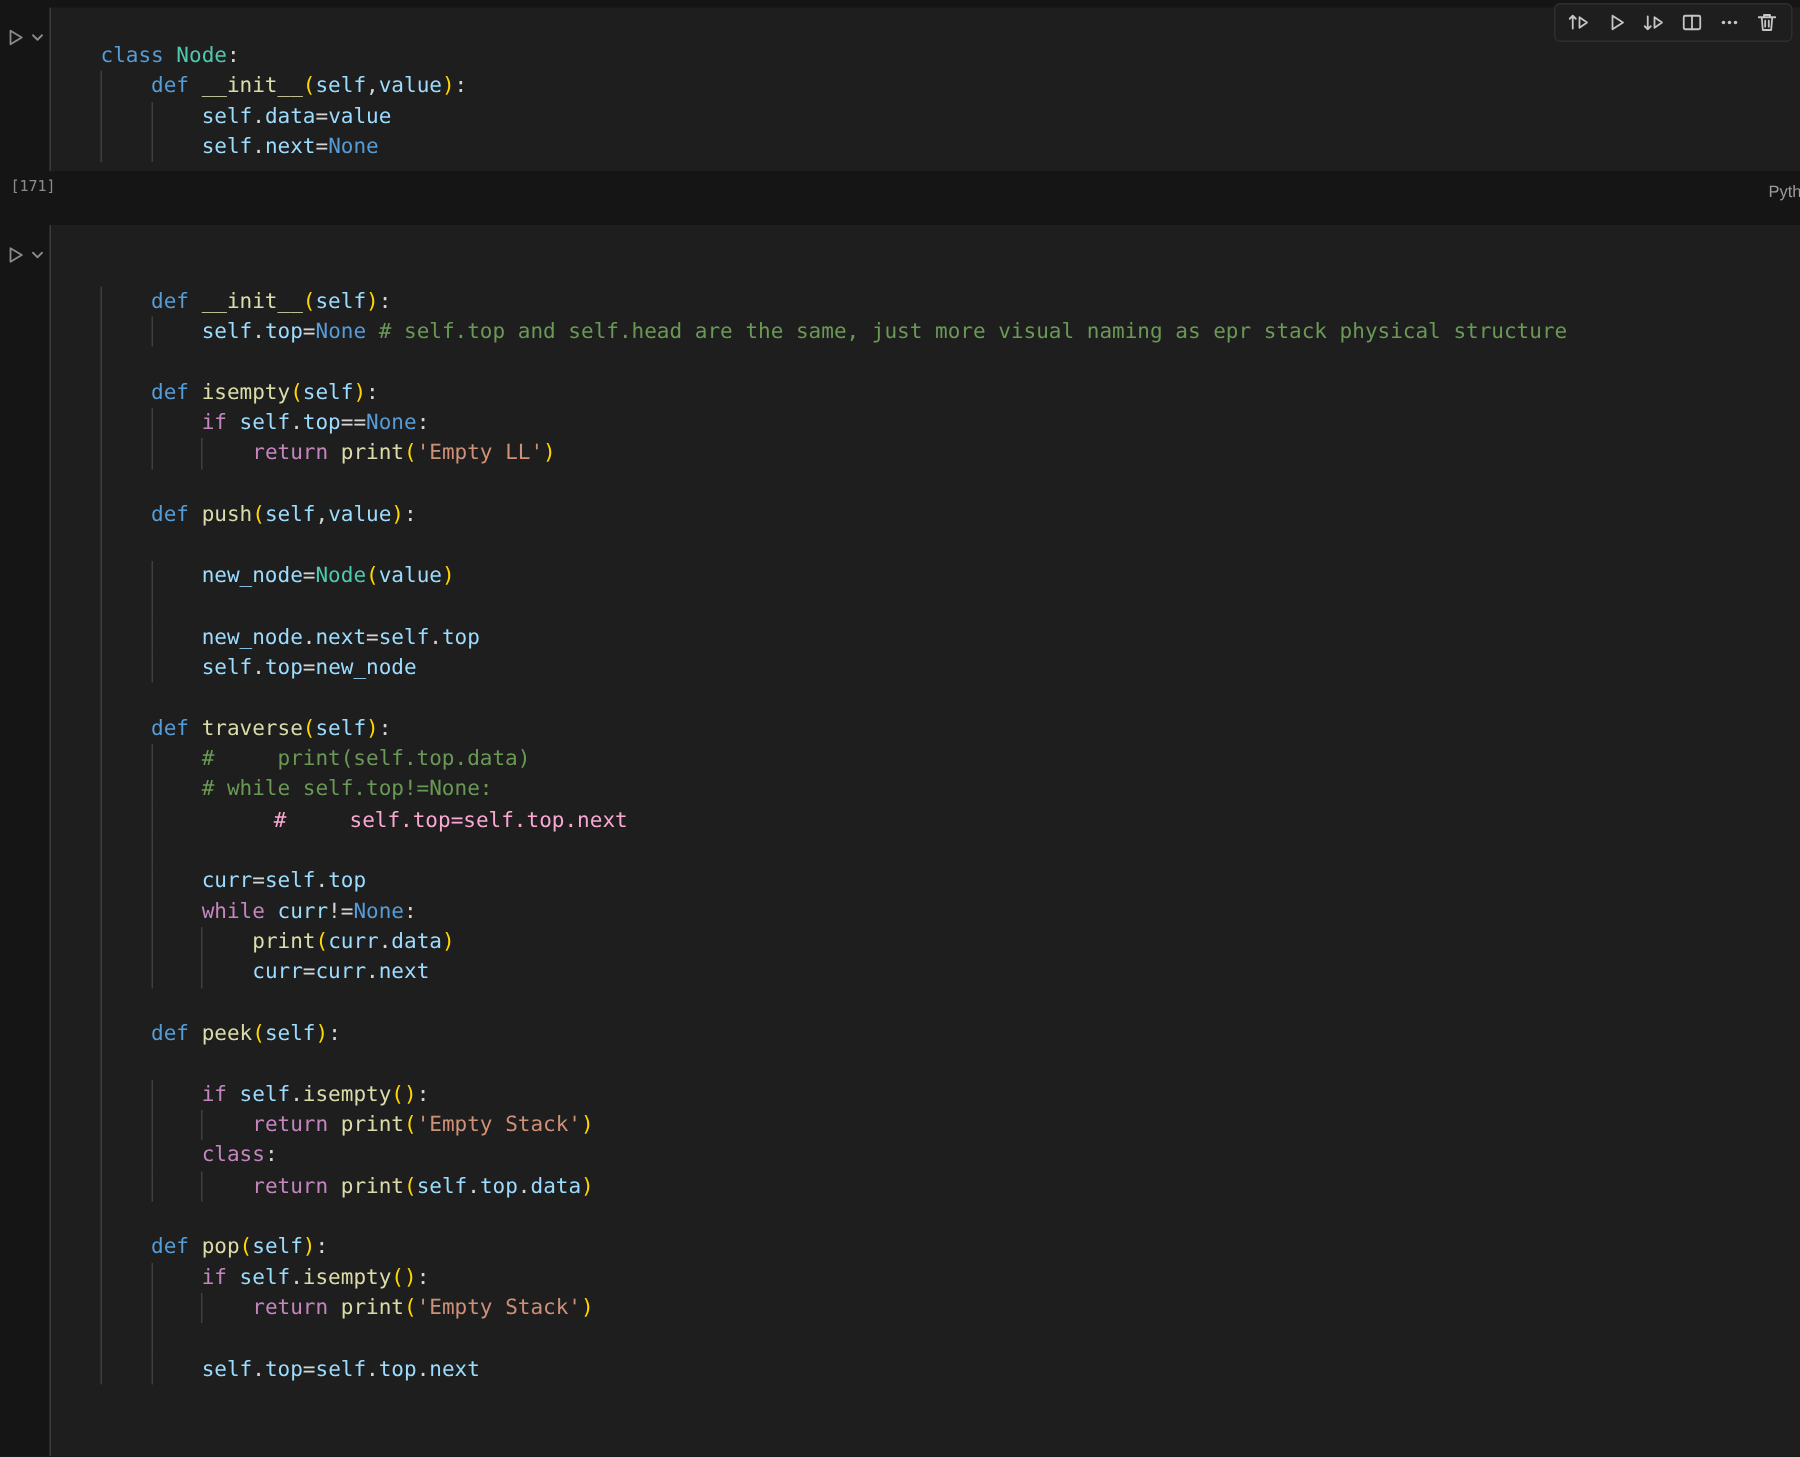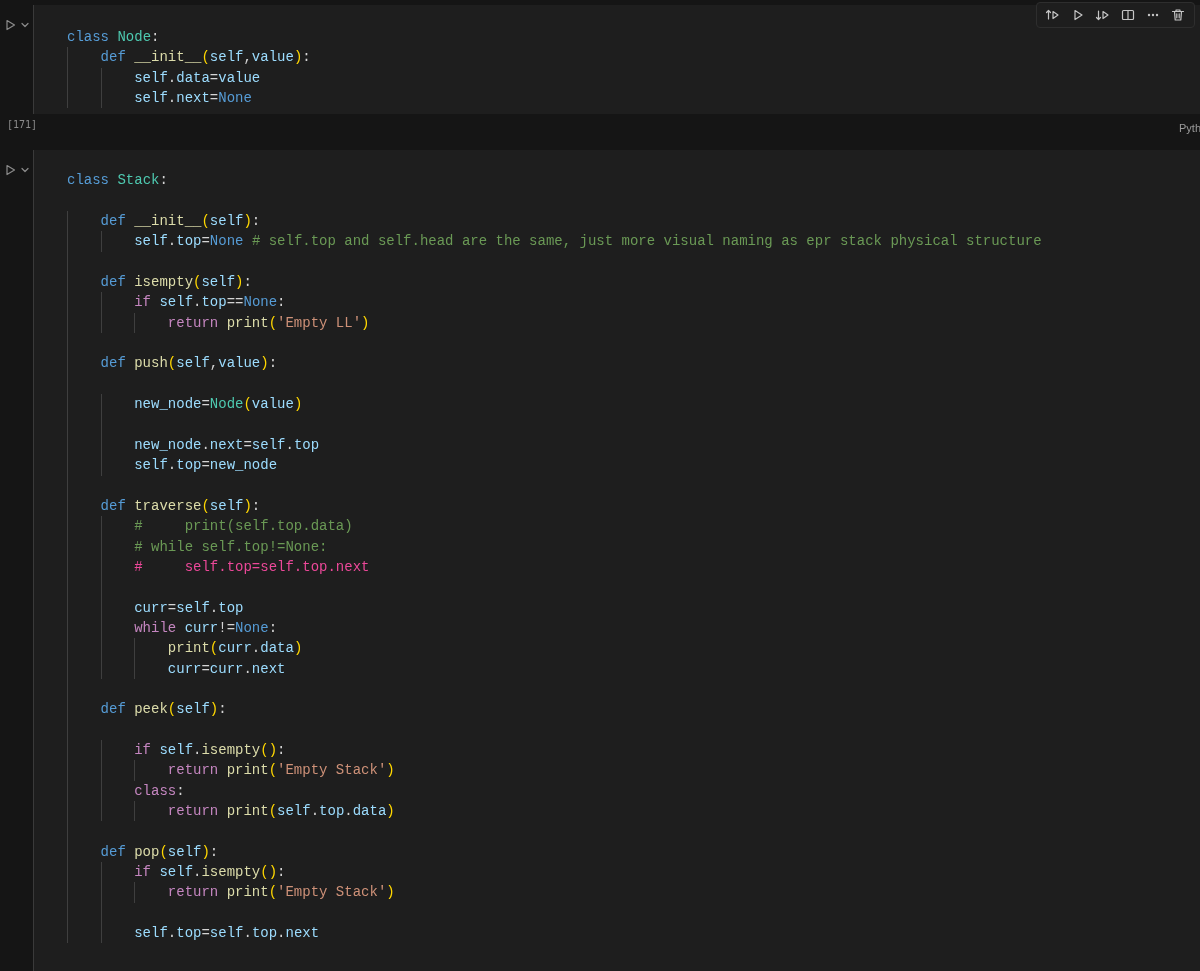--- a/index.html
+++ b/index.html
@@ -8,21 +8,21 @@
     background:var(--pagebg,#151515);
     font-family:"DejaVu Sans Mono", monospace;
   }
   .notebook { position:relative; width:1200px; height:971px; overflow:hidden; display:flex; flex-direction:column; }
   .spacer-top { height:5px; flex:none; }
   .cell-row { display:flex; flex:none; }
   .cell-row.grow { flex:1 1 auto; min-height:0; }
   .gutter { width:33px; flex:none; display:flex; gap:1px; padding:13px 0 0 3px; align-items:flex-start; }
   .run-btn, .collapse-btn { background:none; border:0; padding:0; width:14px; height:14px; display:flex; align-items:center; justify-content:center; cursor:pointer; }
   .cell { flex:1 1 auto; min-width:0; background:var(--cellbg,#1e1e1e); border-left:1px solid var(--cellborder,#3a3a3a); position:relative; }
-  .code { font-size:14px; color:#d4d4d4;font-family:Liberation Mono, monospace; }
+  .code { font-size:14px; color:#d4d4d4; }
   .code-a { padding:22px 0 6px 33px; }
   .code-b { padding:20px 0 0 33px; }
   .line { position:relative; height:20.35px; line-height:20.35px; white-space:pre; }
   .guide { position:absolute; top:0; bottom:0; width:1px; background:var(--guidecol,#3f3f3f); }
   .cell-footer { height:36px; position:relative; flex:none; }
   .exec-count { position:absolute; left:7px; top:5px; font-size:10px; color:#8b8b8b; letter-spacing:0; }
   .lang-label { position:absolute; left:1179px; top:8px; font-size:11px; color:#9b9b9b; white-space:nowrap; background:none; border:0; cursor:pointer; }
   .cell-toolbar { position:absolute; top:2px; right:5px; display:flex; gap:5px; align-items:center;
     background:var(--cellbg,#1e1e1e); border:1px solid #2e2e2e; border-radius:4px; padding:2px 6px; z-index:5; }
   .tb-btn { background:none; border:0; padding:2px; width:20px; height:20px; display:flex; align-items:center; justify-content:center; cursor:pointer; }
@@ -82,40 +82,39 @@
       <button class="collapse-btn">
         <span>
           <svg width="14" height="14" viewBox="0 0 14 14">
               <path class="gut-stroke" d="M4 5.5 L7 8.5 L10 5.5"></path>
             </svg>
         </span>
       </button>
     </div>
     <div class="cell">
       <div class="code code-b">
-          <div class="line"><span style="color: rgb(86, 156, 214);">class </span><span style="color: rgb(78, 201, 176);">Stack</span><span style="color: rgb(212, 212, 212);">:</span></div>
           <div class="line"></div>
           <div class="line"><i class="guide" style="left: 0ch;"></i><span style="color: rgb(212, 212, 212);">    </span><span style="color: rgb(86, 156, 214);">def </span><span style="color: rgb(220, 220, 170);">__init__</span><span style="color: rgb(255, 215, 0);">(</span><span style="color: rgb(156, 220, 254);">self</span><span style="color: rgb(255, 215, 0);">)</span><span style="color: rgb(212, 212, 212);">:</span></div>
           <div class="line"><i class="guide" style="left: 0ch;"></i><i class="guide" style="left: 4ch;"></i><span style="color: rgb(212, 212, 212);">        </span><span style="color: rgb(156, 220, 254);">self</span><span style="color: rgb(212, 212, 212);">.</span><span style="color: rgb(156, 220, 254);">top</span><span style="color: rgb(212, 212, 212);">=</span><span style="color: rgb(86, 156, 214);">None</span><span style="color: rgb(212, 212, 212);"> </span><span style="color: rgb(106, 153, 85);"># self.top and self.head are the same, just more visual naming as epr stack physical structure</span></div>
           <div class="line"><i class="guide" style="left: 0ch;"></i></div>
           <div class="line"><i class="guide" style="left: 0ch;"></i><span style="color: rgb(212, 212, 212);">    </span><span style="color: rgb(86, 156, 214);">def </span><span style="color: rgb(220, 220, 170);">isempty</span><span style="color: rgb(255, 215, 0);">(</span><span style="color: rgb(156, 220, 254);">self</span><span style="color: rgb(255, 215, 0);">)</span><span style="color: rgb(212, 212, 212);">:</span></div>
           <div class="line"><i class="guide" style="left: 0ch;"></i><i class="guide" style="left: 4ch;"></i><span style="color: rgb(212, 212, 212);">        </span><span style="color: rgb(197, 134, 192);">if </span><span style="color: rgb(156, 220, 254);">self</span><span style="color: rgb(212, 212, 212);">.</span><span style="color: rgb(156, 220, 254);">top</span><span style="color: rgb(212, 212, 212);">==</span><span style="color: rgb(86, 156, 214);">None</span><span style="color: rgb(212, 212, 212);">:</span></div>
           <div class="line"><i class="guide" style="left: 0ch;"></i><i class="guide" style="left: 4ch;"></i><i class="guide" style="left: 8ch;"></i><span style="color: rgb(212, 212, 212);">            </span><span style="color: rgb(197, 134, 192);">return </span><span style="color: rgb(220, 220, 170);">print</span><span style="color: rgb(255, 215, 0);">(</span><span style="color: rgb(206, 145, 120);">'Empty LL'</span><span style="color: rgb(255, 215, 0);">)</span></div>
           <div class="line"><i class="guide" style="left: 0ch;"></i></div>
           <div class="line"><i class="guide" style="left: 0ch;"></i><span style="color: rgb(212, 212, 212);">    </span><span style="color: rgb(86, 156, 214);">def </span><span style="color: rgb(220, 220, 170);">push</span><span style="color: rgb(255, 215, 0);">(</span><span style="color: rgb(156, 220, 254);">self</span><span style="color: rgb(212, 212, 212);">,</span><span style="color: rgb(156, 220, 254);">value</span><span style="color: rgb(255, 215, 0);">)</span><span style="color: rgb(212, 212, 212);">:</span></div>
           <div class="line"><i class="guide" style="left: 0ch;"></i></div>
           <div class="line"><i class="guide" style="left: 0ch;"></i><i class="guide" style="left: 4ch;"></i><span style="color: rgb(212, 212, 212);">        </span><span style="color: rgb(156, 220, 254);">new_node</span><span style="color: rgb(212, 212, 212);">=</span><span style="color: rgb(78, 201, 176);">Node</span><span style="color: rgb(255, 215, 0);">(</span><span style="color: rgb(156, 220, 254);">value</span><span style="color: rgb(255, 215, 0);">)</span></div>
           <div class="line"><i class="guide" style="left: 0ch;"></i><i class="guide" style="left: 4ch;"></i></div>
           <div class="line"><i class="guide" style="left: 0ch;"></i><i class="guide" style="left: 4ch;"></i><span style="color: rgb(212, 212, 212);">        </span><span style="color: rgb(156, 220, 254);">new_node</span><span style="color: rgb(212, 212, 212);">.</span><span style="color: rgb(156, 220, 254);">next</span><span style="color: rgb(212, 212, 212);">=</span><span style="color: rgb(156, 220, 254);">self</span><span style="color: rgb(212, 212, 212);">.</span><span style="color: rgb(156, 220, 254);">top</span></div>
           <div class="line"><i class="guide" style="left: 0ch;"></i><i class="guide" style="left: 4ch;"></i><span style="color: rgb(212, 212, 212);">        </span><span style="color: rgb(156, 220, 254);">self</span><span style="color: rgb(212, 212, 212);">.</span><span style="color: rgb(156, 220, 254);">top</span><span style="color: rgb(212, 212, 212);">=</span><span style="color: rgb(156, 220, 254);">new_node</span></div>
           <div class="line"><i class="guide" style="left: 0ch;"></i></div>
           <div class="line"><i class="guide" style="left: 0ch;"></i><span style="color: rgb(212, 212, 212);">    </span><span style="color: rgb(86, 156, 214);">def </span><span style="color: rgb(220, 220, 170);">traverse</span><span style="color: rgb(255, 215, 0);">(</span><span style="color: rgb(156, 220, 254);">self</span><span style="color: rgb(255, 215, 0);">)</span><span style="color: rgb(212, 212, 212);">:</span></div>
           <div class="line"><i class="guide" style="left: 0ch;"></i><i class="guide" style="left: 4ch;"></i><span style="color: rgb(212, 212, 212);">        </span><span style="color: rgb(106, 153, 85);">#     print(self.top.data)</span></div>
           <div class="line"><i class="guide" style="left: 0ch;"></i><i class="guide" style="left: 4ch;"></i><span style="color: rgb(212, 212, 212);">        </span><span style="color: rgb(106, 153, 85);"># while self.top!=None:</span></div>
-          <div class="line"><i class="guide" style="left: 0ch;"></i><i class="guide" style="left: 4ch;"></i><span style="color: rgb(212, 212, 212);">        </span><span style="color: #ec4899;">#     self.top=self.top.next</span></div>
+          <div class="line"><i class="guide" style="left: 0ch;"></i><i class="guide" style="left: 4ch;"></i><span style="color: rgb(212, 212, 212);">        </span><span style="color: #f9a8d4; margin-left: 48px;">#     self.top=self.top.next</span></div>
           <div class="line"><i class="guide" style="left: 0ch;"></i><i class="guide" style="left: 4ch;"></i></div>
           <div class="line"><i class="guide" style="left: 0ch;"></i><i class="guide" style="left: 4ch;"></i><span style="color: rgb(212, 212, 212);">        </span><span style="color: rgb(156, 220, 254);">curr</span><span style="color: rgb(212, 212, 212);">=</span><span style="color: rgb(156, 220, 254);">self</span><span style="color: rgb(212, 212, 212);">.</span><span style="color: rgb(156, 220, 254);">top</span></div>
           <div class="line"><i class="guide" style="left: 0ch;"></i><i class="guide" style="left: 4ch;"></i><span style="color: rgb(212, 212, 212);">        </span><span style="color: rgb(197, 134, 192);">while </span><span style="color: rgb(156, 220, 254);">curr</span><span style="color: rgb(212, 212, 212);">!=</span><span style="color: rgb(86, 156, 214);">None</span><span style="color: rgb(212, 212, 212);">:</span></div>
           <div class="line"><i class="guide" style="left: 0ch;"></i><i class="guide" style="left: 4ch;"></i><i class="guide" style="left: 8ch;"></i><span style="color: rgb(212, 212, 212);">            </span><span style="color: rgb(220, 220, 170);">print</span><span style="color: rgb(255, 215, 0);">(</span><span style="color: rgb(156, 220, 254);">curr</span><span style="color: rgb(212, 212, 212);">.</span><span style="color: rgb(156, 220, 254);">data</span><span style="color: rgb(255, 215, 0);">)</span></div>
           <div class="line"><i class="guide" style="left: 0ch;"></i><i class="guide" style="left: 4ch;"></i><i class="guide" style="left: 8ch;"></i><span style="color: rgb(212, 212, 212);">            </span><span style="color: rgb(156, 220, 254);">curr</span><span style="color: rgb(212, 212, 212);">=</span><span style="color: rgb(156, 220, 254);">curr</span><span style="color: rgb(212, 212, 212);">.</span><span style="color: rgb(156, 220, 254);">next</span></div>
           <div class="line"><i class="guide" style="left: 0ch;"></i></div>
           <div class="line"><i class="guide" style="left: 0ch;"></i><span style="color: rgb(212, 212, 212);">    </span><span style="color: rgb(86, 156, 214);">def </span><span style="color: rgb(220, 220, 170);">peek</span><span style="color: rgb(255, 215, 0);">(</span><span style="color: rgb(156, 220, 254);">self</span><span style="color: rgb(255, 215, 0);">)</span><span style="color: rgb(212, 212, 212);">:</span></div>
           <div class="line"><i class="guide" style="left: 0ch;"></i></div>
           <div class="line"><i class="guide" style="left: 0ch;"></i><i class="guide" style="left: 4ch;"></i><span style="color: rgb(212, 212, 212);">        </span><span style="color: rgb(197, 134, 192);">if </span><span style="color: rgb(156, 220, 254);">self</span><span style="color: rgb(212, 212, 212);">.</span><span style="color: rgb(220, 220, 170);">isempty</span><span style="color: rgb(255, 215, 0);">()</span><span style="color: rgb(212, 212, 212);">:</span></div>
           <div class="line"><i class="guide" style="left: 0ch;"></i><i class="guide" style="left: 4ch;"></i><i class="guide" style="left: 8ch;"></i><span style="color: rgb(212, 212, 212);">            </span><span style="color: rgb(197, 134, 192);">return </span><span style="color: rgb(220, 220, 170);">print</span><span style="color: rgb(255, 215, 0);">(</span><span style="color: rgb(206, 145, 120);">'Empty Stack'</span><span style="color: rgb(255, 215, 0);">)</span></div>

